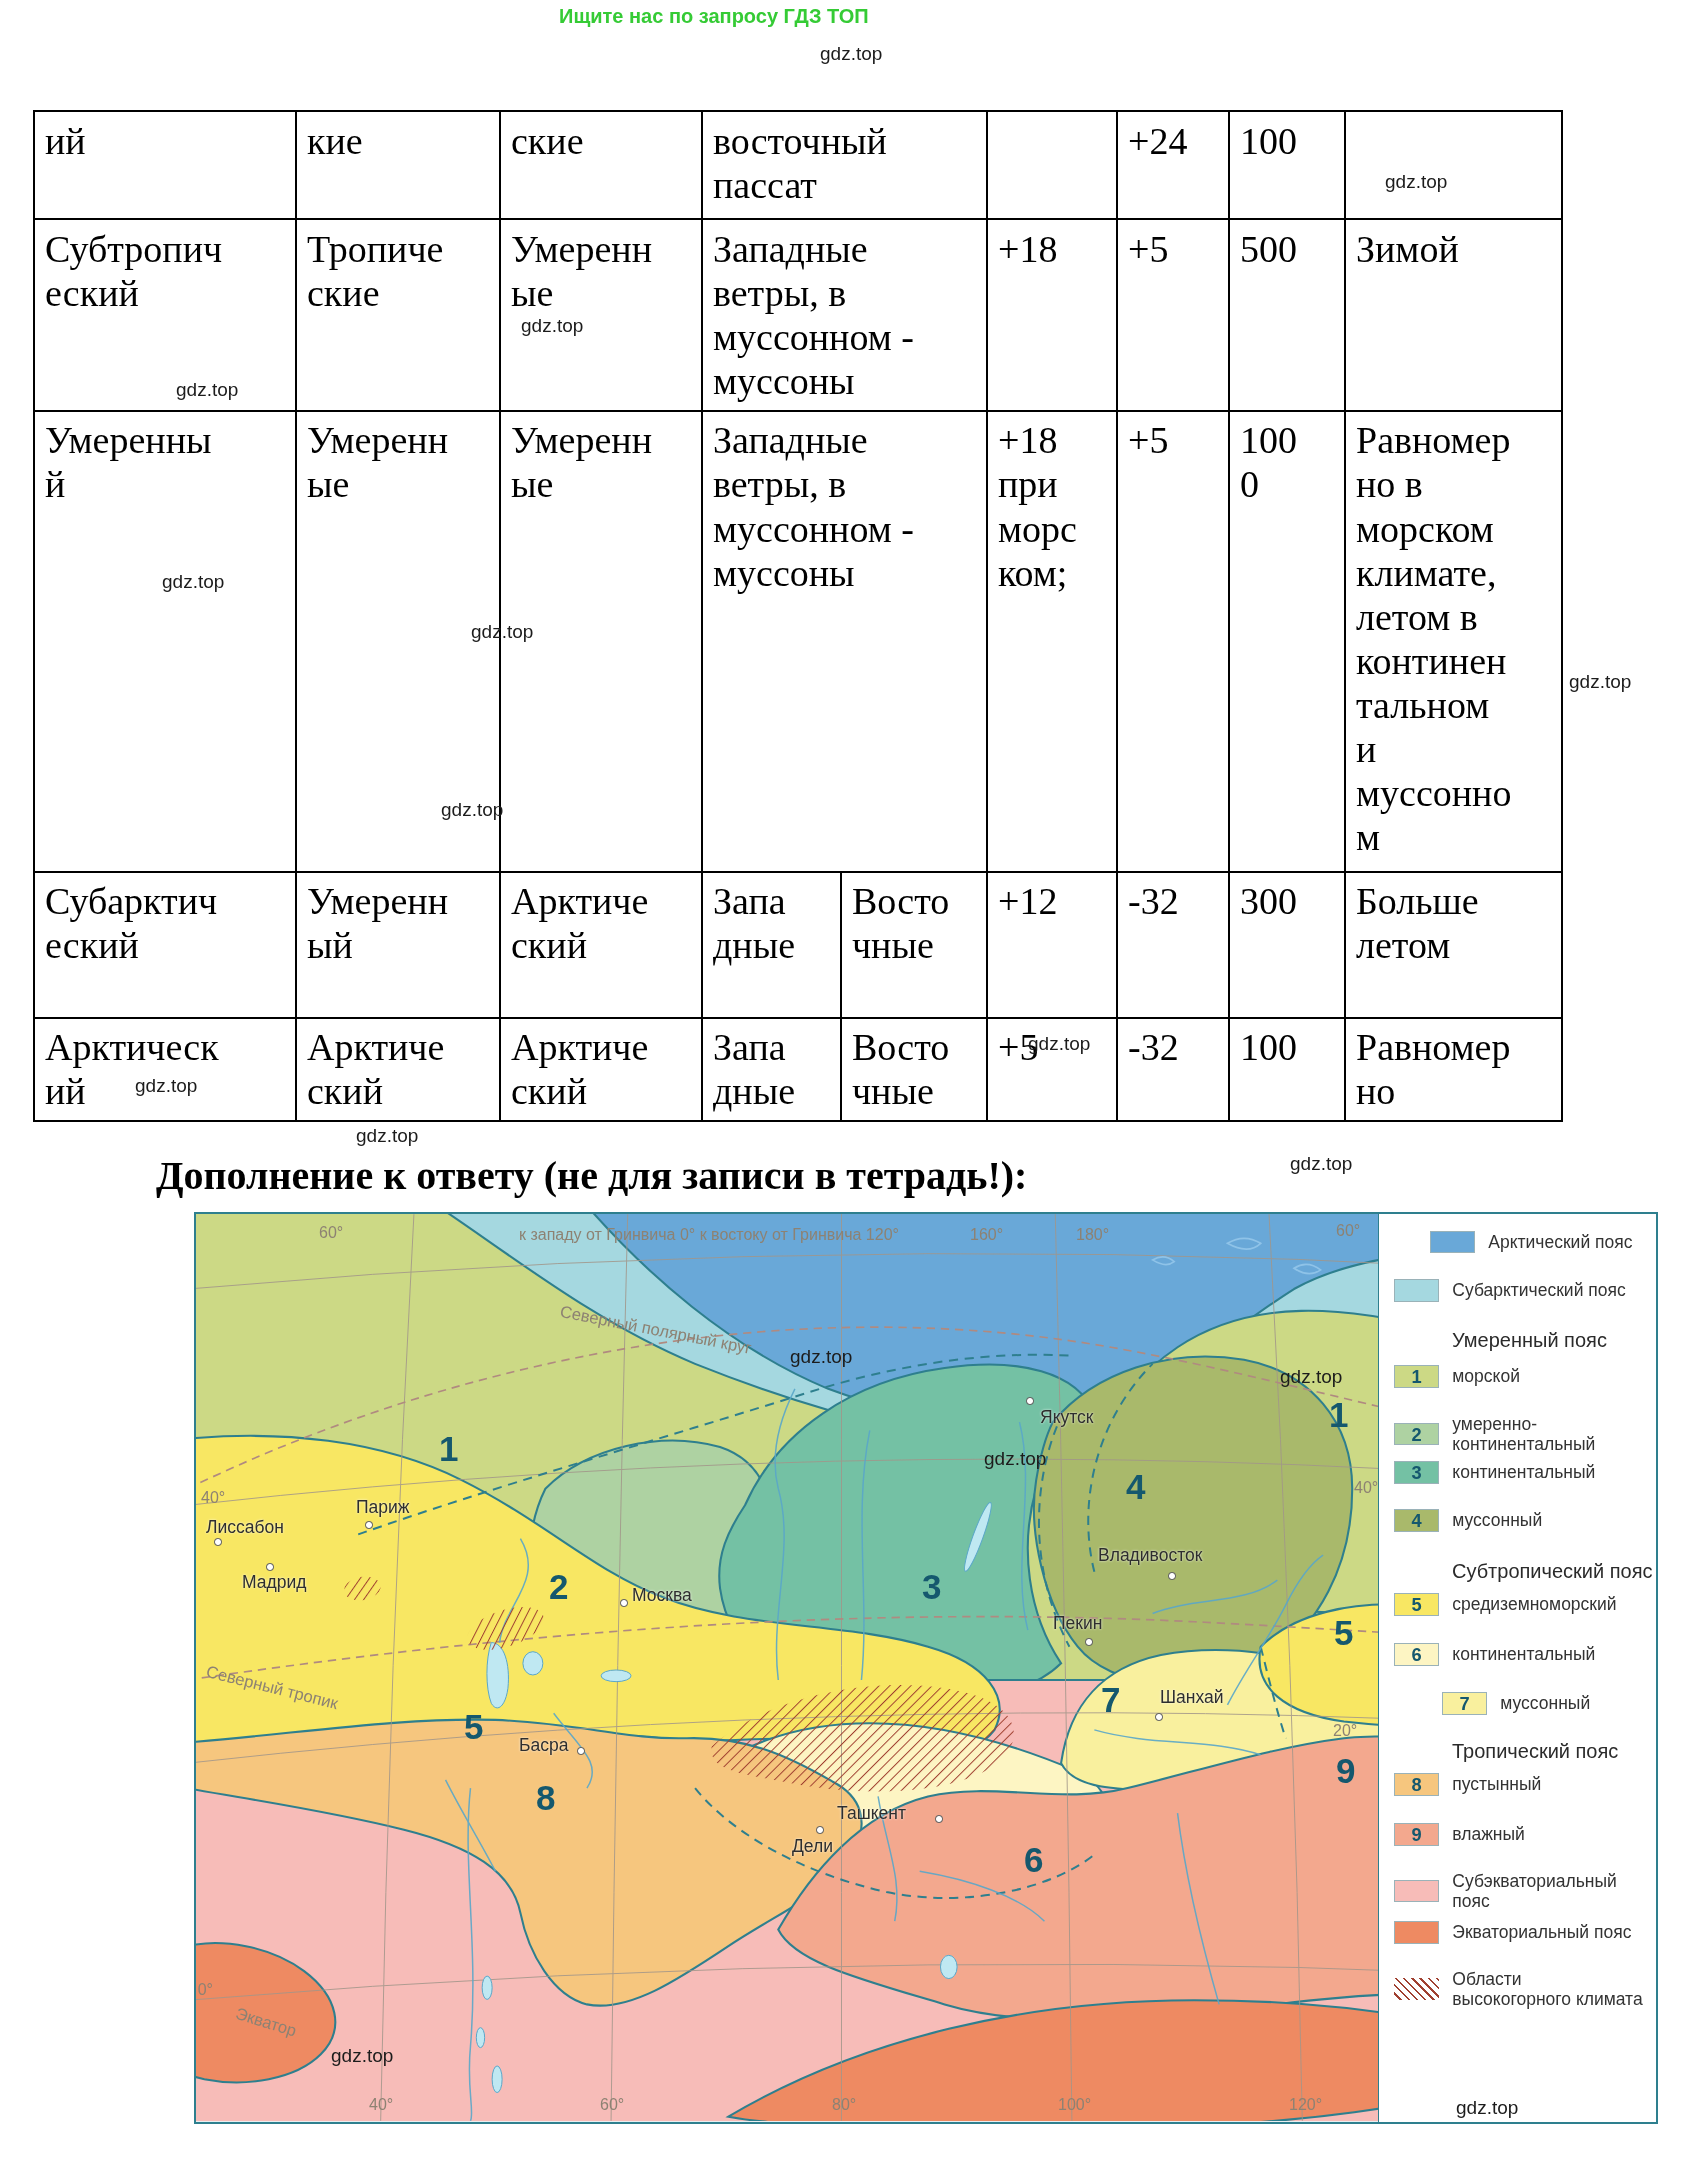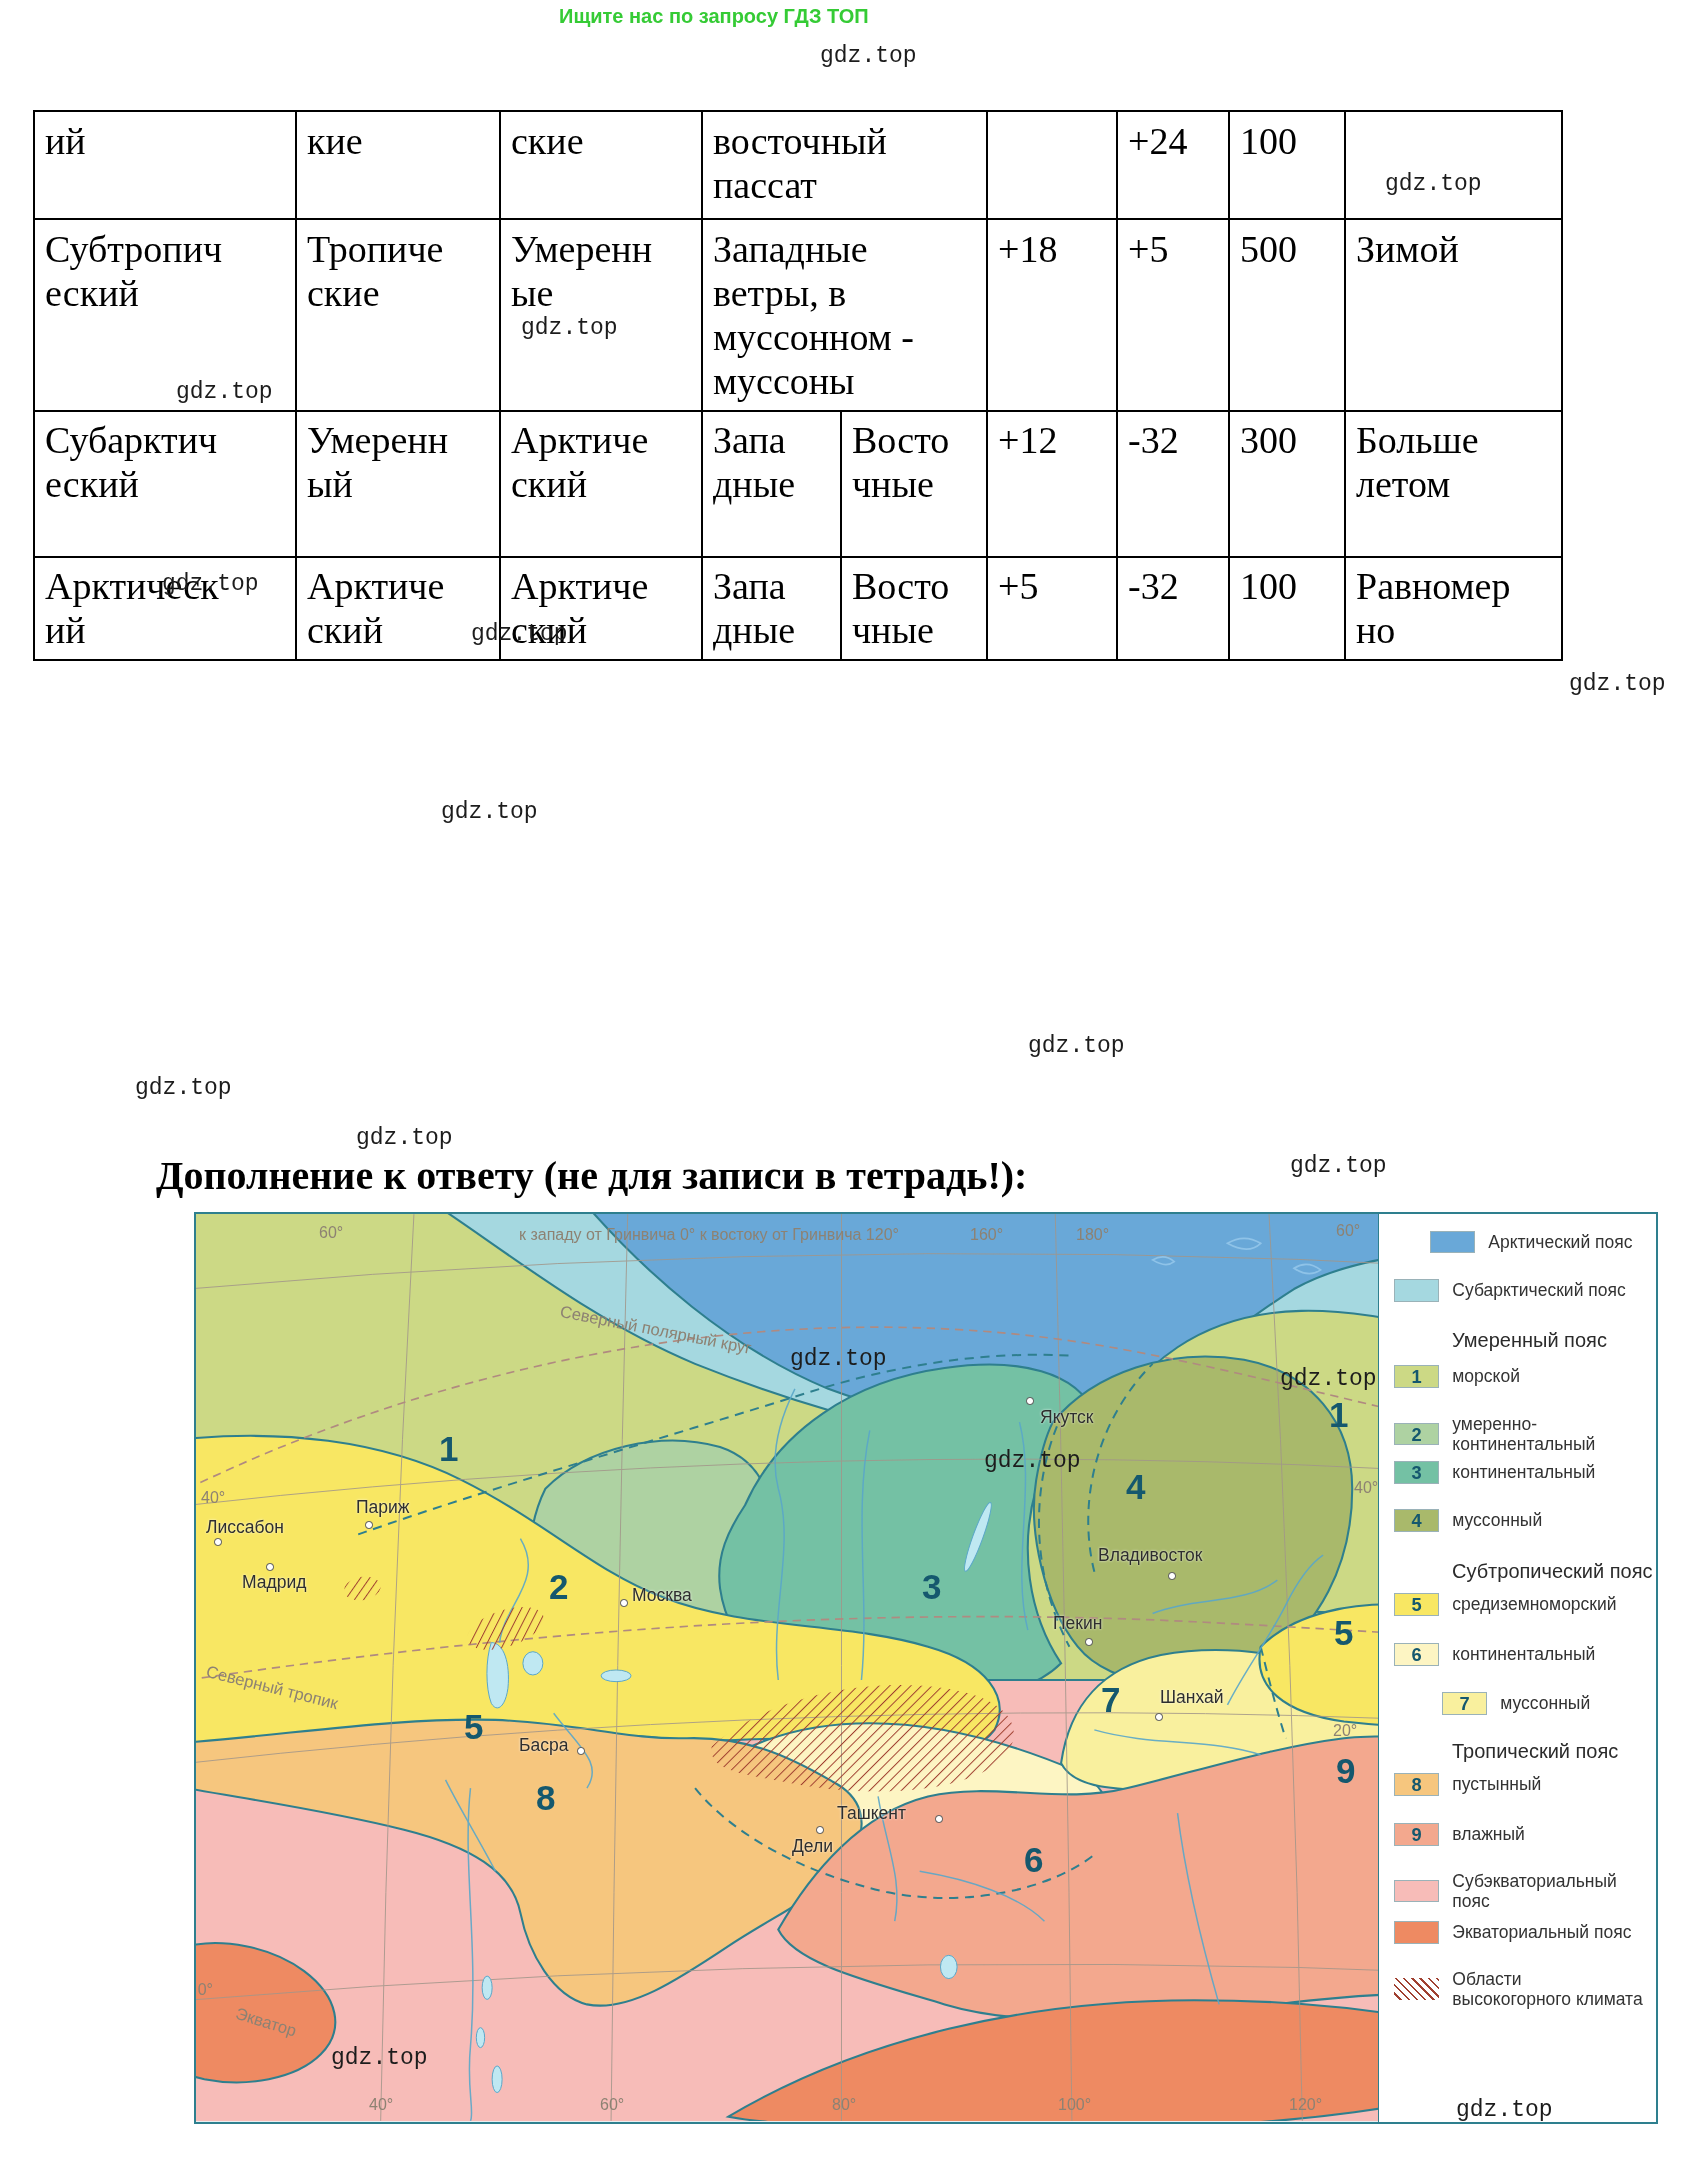--- a/index.html
+++ b/index.html
@@ -1,21 +1,21 @@
 <!DOCTYPE html>
 <html style="font-size:13.3px"><head>
 <meta charset="utf-8">
 <style>
   html,body{margin:0;padding:0;background:#fff;}
   #canvas{position:relative;width:1687px;height:2183px;background:#fff;overflow:hidden;
           font-family:"Liberation Sans",sans-serif;}
   
   #promo{position:absolute;left:559px;top:5px;font-size:20px;font-weight:bold;letter-spacing:0;}
   
-  .wm{position:absolute;font-size:23px;color:#1c1c1c;font-family:Liberation Mono, monospace;
+  .wm{position:absolute;font-size:19px;color:#1c1c1c;font-family:Liberation Sans, sans-serif;
       pointer-events:none;z-index:30;white-space:nowrap;}
   
   #climate-table{position:absolute;left:33px;top:110px;border-collapse:collapse;table-layout:fixed;
       width:1528px;font-family:"Liberation Serif",serif;font-size:38px;color:#000;}
   #climate-table td{border:2.5px solid #000;vertical-align:top;padding:6.7px 10px;
       white-space:pre-line;line-height:1.16;overflow:hidden;margin-left:15px;}
   
   #heading{position:absolute;left:156px;top:1152px;font-family:"Liberation Serif",serif;
       font-size:40px;font-weight:bold;color:#000;white-space:nowrap;}
   
@@ -83,20 +83,49 @@
           <td>Умеренн
 ые</td>
           <td colspan="2">Западные
 ветры, в
 муссонном -
 муссоны</td>
           <td>+18</td>
           <td>+5</td>
           <td>500</td>
           <td>Зимой</td>
+        </tr>
+        <tr style="height: 461px;">
+          <td>Умеренны
+й</td>
+          <td>Умеренн
+ые</td>
+          <td>Умеренн
+ые</td>
+          <td colspan="2">Западные
+ветры, в
+муссонном -
+муссоны</td>
+          <td>+18
+при
+морс
+ком;</td>
+          <td>+5</td>
+          <td>100
+0</td>
+          <td>Равномер
+но в
+морском
+климате,
+летом в
+континен
+тальном
+и
+муссонно
+м</td>
         </tr>
         <tr style="height: 146px;">
           <td>Субарктич
 еский</td>
           <td>Умеренн
 ый</td>
           <td>Арктиче
 ский</td>
           <td>Запа
 дные</td>

